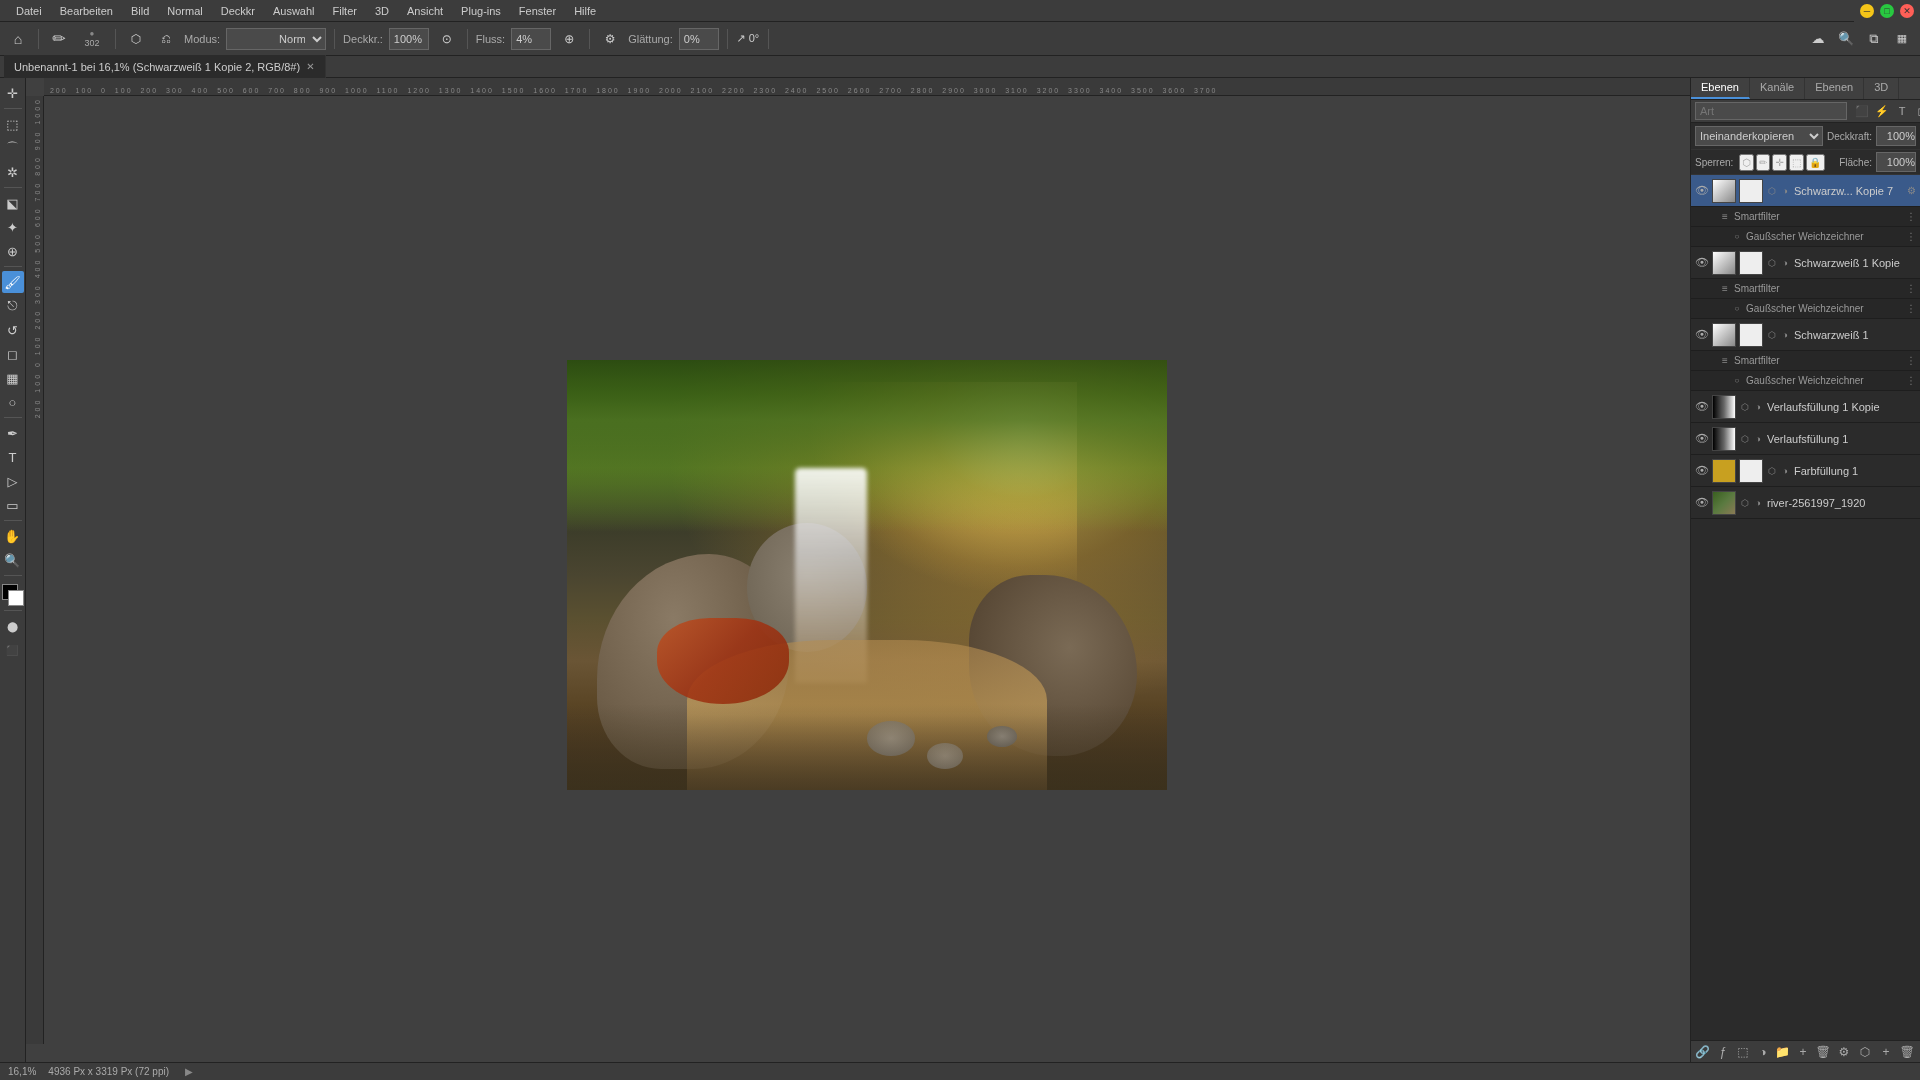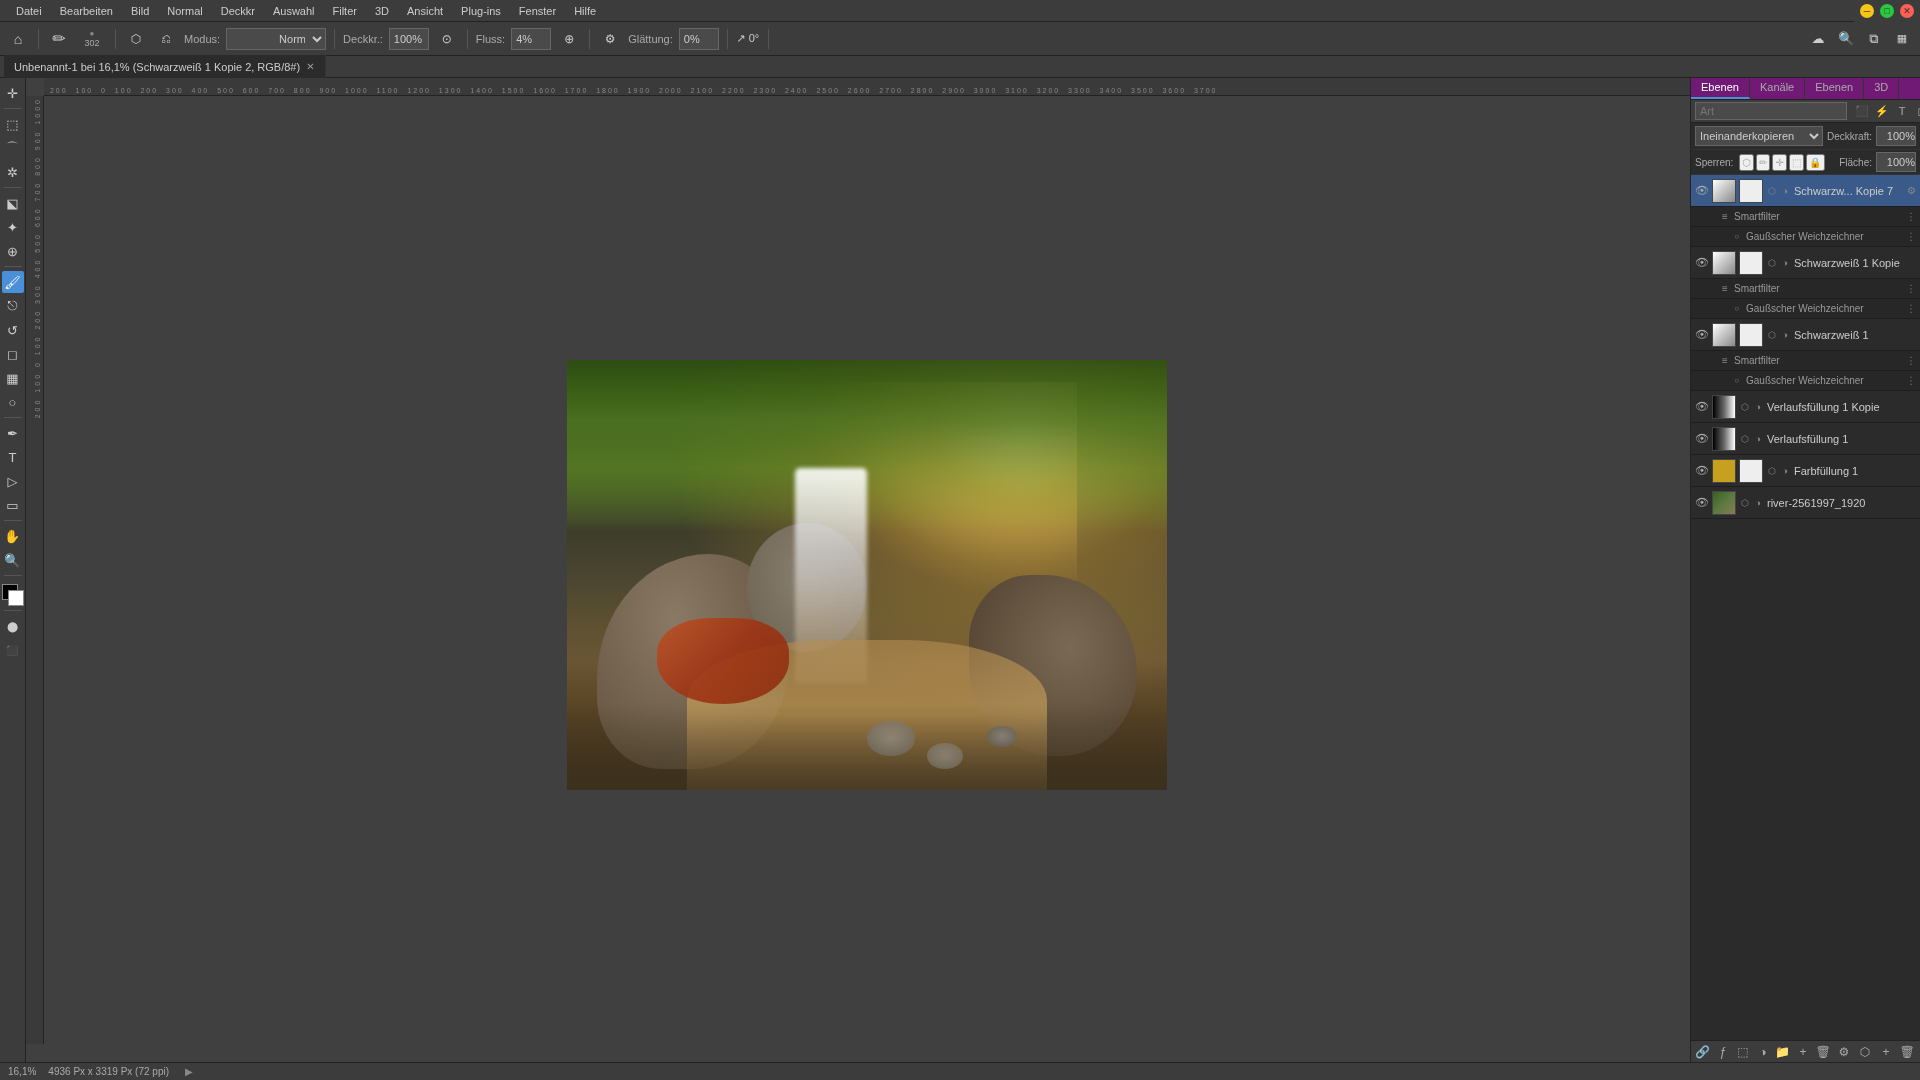--- a/index.html
+++ b/index.html
@@ -260,21 +260,21 @@
       background: #2b2b2b;
       border-left: 1px solid #222;
       display: flex;
       flex-direction: column;
       flex-shrink: 0;
     }
 
     
     #panel-tabs {
       display: flex;
-      background: #701a75;
+      background: #404040;
       border-bottom: 1px solid #222;
       height: 22px;
     }
     .panel-tab {
       padding: 3px 10px;
       font-size: 11px;
       color: #aaa;
       cursor: pointer;
       border-right: 1px solid #333;
     }

